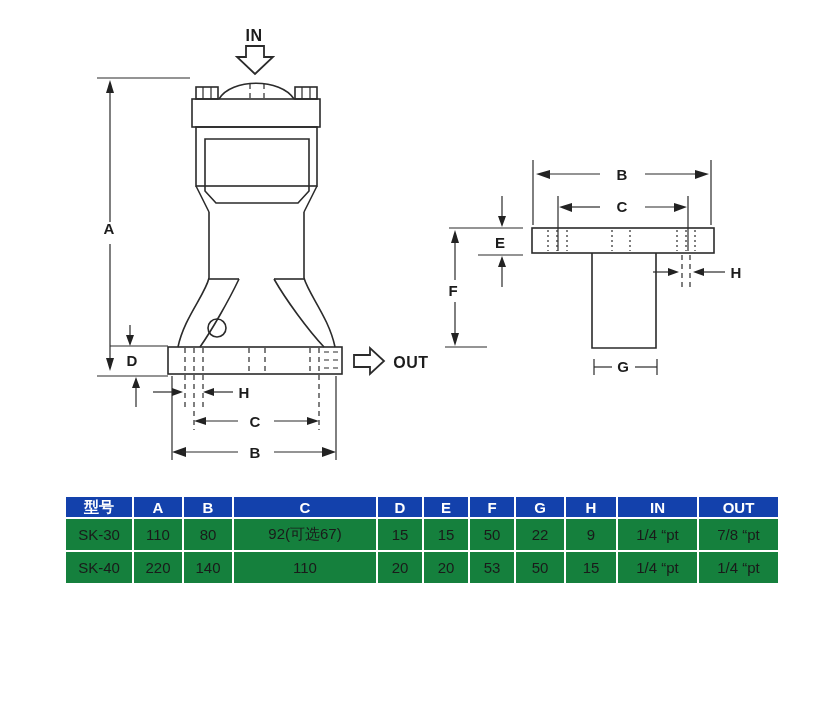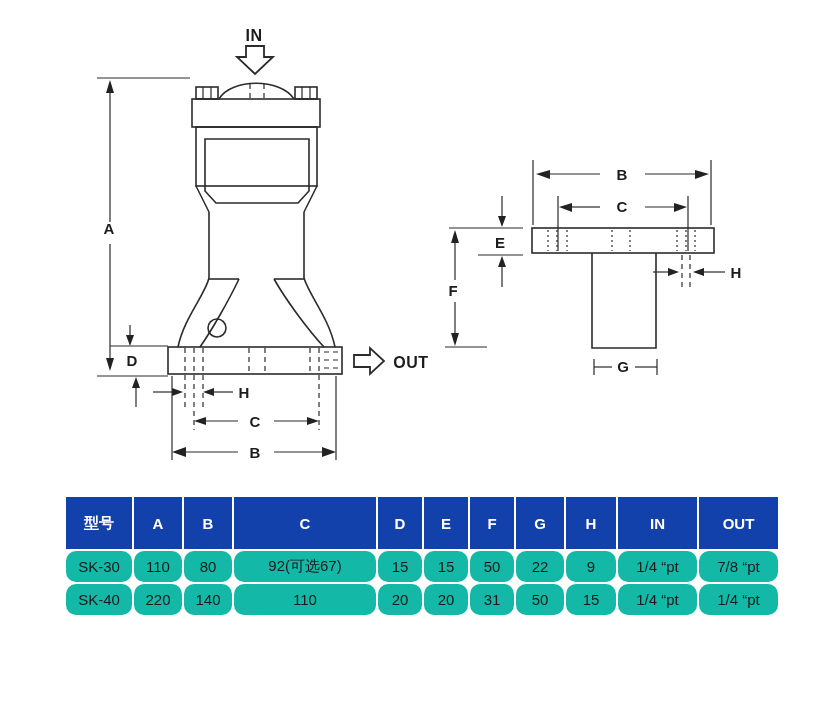--- a/index.html
+++ b/index.html
@@ -17,25 +17,25 @@
   svg .hollow{fill:#ffffff;stroke:#2b2b2b;stroke-width:1.8;stroke-linejoin:miter;}
   svg text{font-family:"Liberation Sans",sans-serif;font-weight:bold;fill:#1c1c1c;font-size:15px;}
   svg text.big{font-size:16px;letter-spacing:0.5px;}
 
   table.spec-table{
     position:absolute;left:52px;top:495px;width:716px;
     border-collapse:separate;border-spacing:2px;table-layout:fixed;
   }
   table.spec-table th{
     background:#1341ac;color:#ffffff;height:20px;
-    font-size:15px;font-weight:bold;text-align:center;padding:16px;
+    font-size:15px;font-weight:bold;text-align:center;padding:0;
   }
   table.spec-table td{
-    background:#14b8a6;color:#1a1a1a;height:31px;
-    font-size:15px;font-weight:normal;text-align:center;padding:0;white-space:nowrap;border-radius:10px;
+    background:#15803d;color:#1a1a1a;height:31px;
+    font-size:15px;font-weight:normal;text-align:center;padding:0;white-space:nowrap;
   }
 </style>
 </head>
 <body>
 
 <div class="stage">
 
 <svg width="829" height="482" viewBox="0 0 829 482">
 
   <g>
@@ -258,21 +258,21 @@
       <td>1/4 “pt</td>
       <td>7/8 “pt</td>
     </tr>
     <tr>
       <td>SK-40</td>
       <td>220</td>
       <td>140</td>
       <td>110</td>
       <td>20</td>
       <td>20</td>
-      <td>31</td>
+      <td>53</td>
       <td>50</td>
       <td>15</td>
       <td>1/4 “pt</td>
       <td>1/4 “pt</td>
     </tr>
   </tbody>
 </table>
 
 </div>
 

